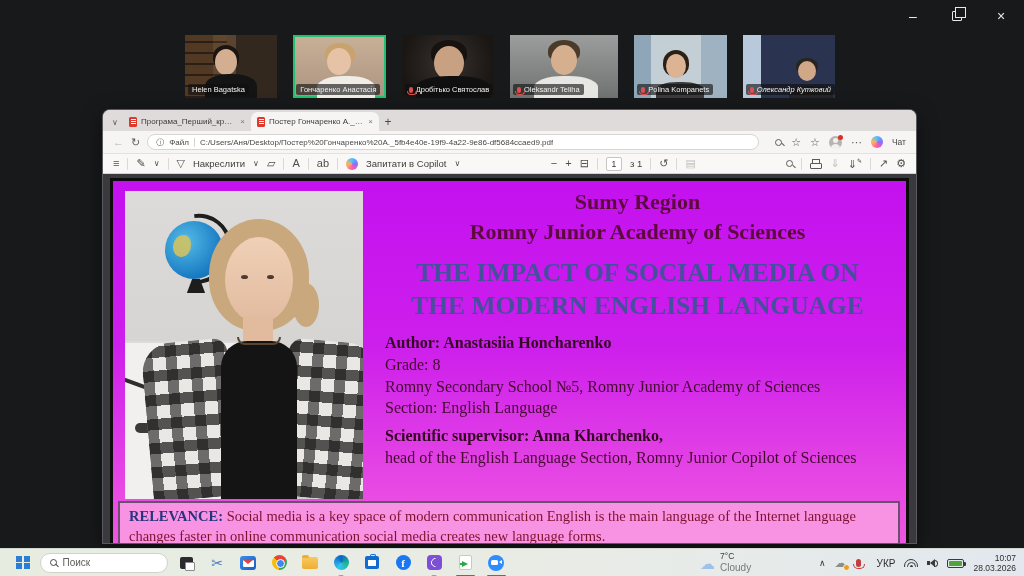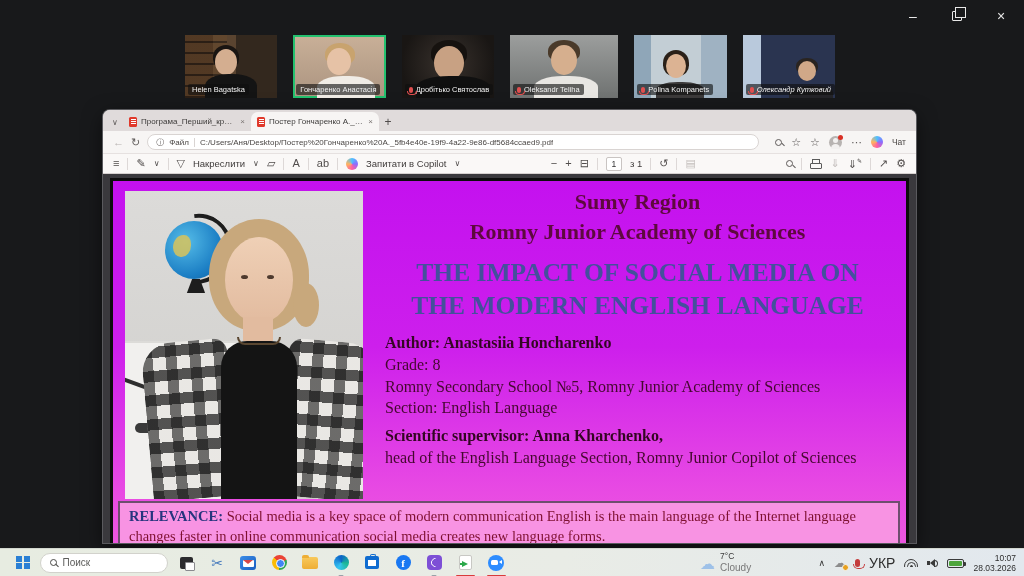--- a/index.html
+++ b/index.html
@@ -188,21 +188,21 @@
   .wcol { display:flex; flex-direction:column; line-height:1.15; }
   .wtemp { font-size:8.5px; color:#3a3a3a; }
   .wdesc { font-size:10px; color:#787878; }
 
   .tray { position:absolute; right:8px; top:0; height:28px; display:flex; align-items:center; gap:9px; }
   .trayglyph { font-size:9px; color:#3a3a3a; line-height:1; }
   .onedrive { position:relative; font-size:12px; color:#8c8c8c; line-height:1; }
   .onedrive .badge { position:absolute; right:-3px; bottom:-2px; width:7px; height:7px; background:#e8a11f; border-radius:50%; border:1px solid #f4f4f0; }
   .micred { width:5px; height:8px; background:#c43c3c; border-radius:2.5px; position:relative; }
   .micred::after { content:""; position:absolute; left:-2.5px; top:5px; width:10px; height:4px; border:1.2px solid #c43c3c; border-top:none; border-radius:0 0 5px 5px; }
-  .lang { font-size:14px; color:#2e2e2e; }
+  .lang { font-size:10px; color:#2e2e2e;margin-left:7px; }
   .wifi { width:14px; height:8px; overflow:hidden; position:relative; }
   .wifi span { position:absolute; border:1.4px solid #3a3a3a; border-radius:50%; }
   .wifi .a1 { width:14px; height:14px; left:0; top:0; }
   .wifi .a2 { width:9px; height:9px; left:2.5px; top:2.5px; }
   .wifi .a3 { width:3px; height:3px; left:5.5px; top:5.5px; background:#3a3a3a; }
   .spk { width:11px; height:9px; position:relative; }
   .spk::before { content:""; position:absolute; left:0; top:2.5px; width:3px; height:4px; background:#3a3a3a; }
   .spk::after { content:""; position:absolute; left:2.5px; top:0; border-style:solid; border-width:4.5px 0 4.5px 5px; border-color:transparent transparent transparent #3a3a3a; transform:rotate(180deg); }
   .spk .arc { position:absolute; right:0; top:1px; width:4px; height:7px; border:1.2px solid #3a3a3a; border-left:none; border-radius:0 7px 7px 0; }
   .batt { width:17px; height:9px; border:1px solid #3a3a3a; border-radius:2px; position:relative; padding:1px; }

